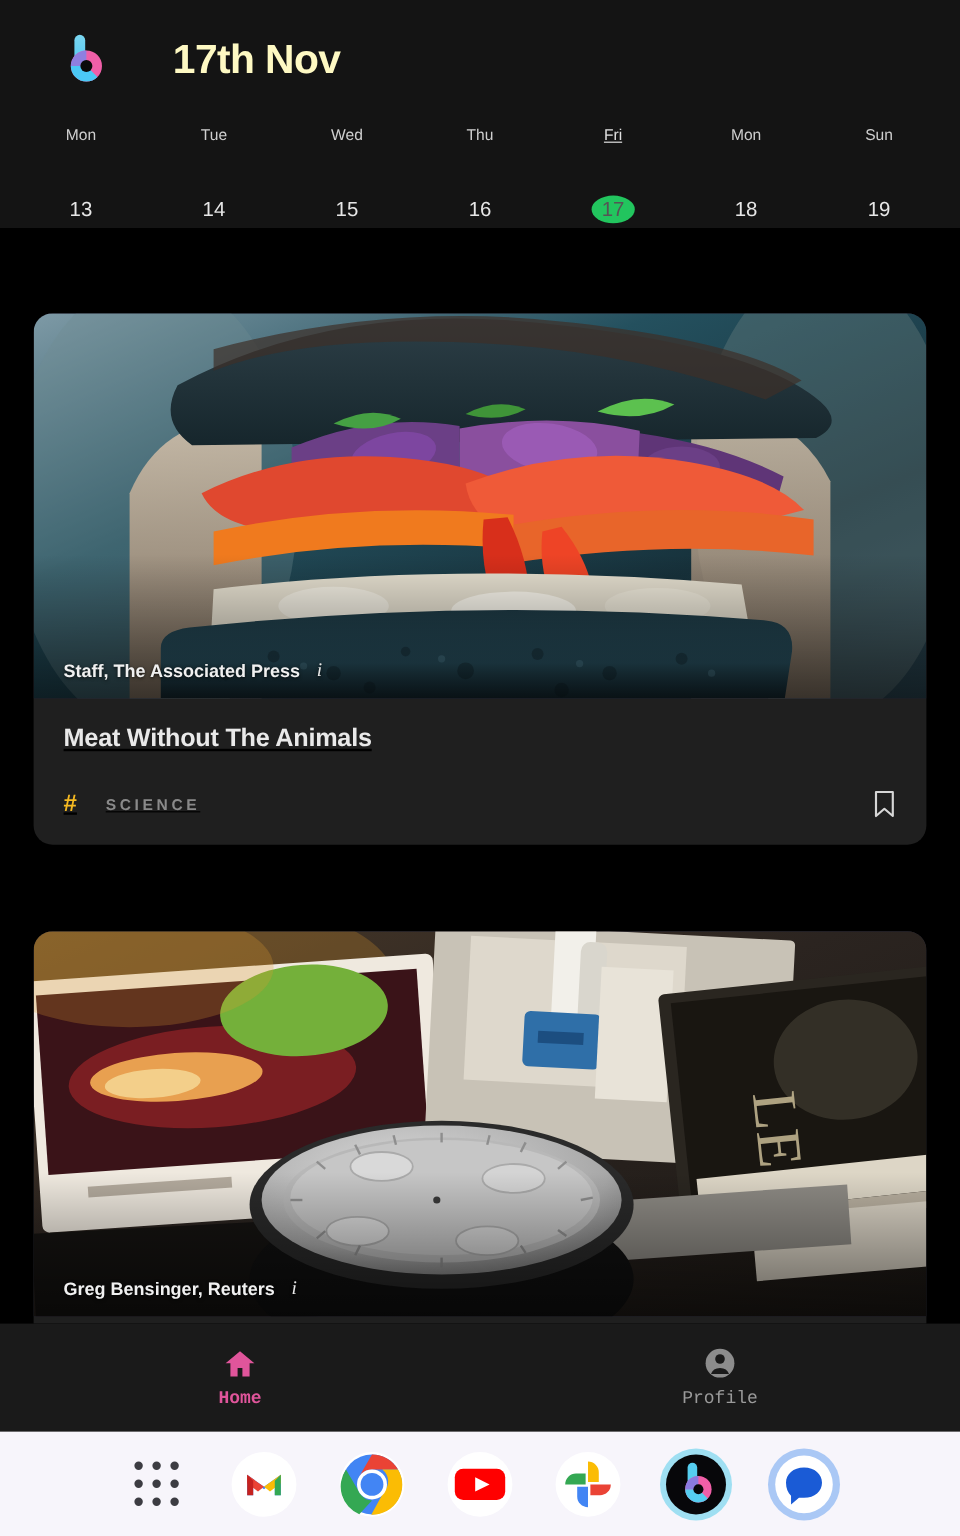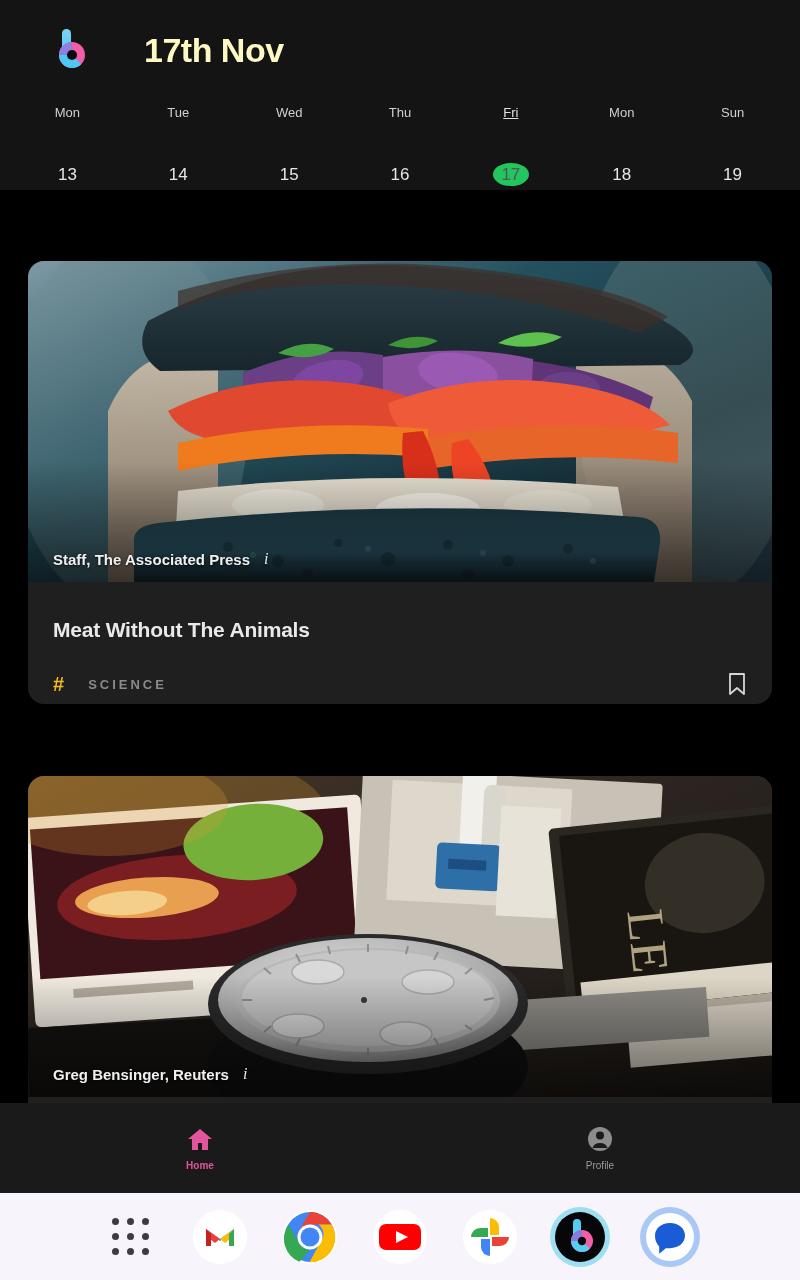--- a/index.html
+++ b/index.html
@@ -48,21 +48,21 @@
   .day-col.selected .day-num-wrap { background:#22c55e; }
   .day-col.selected .day-num { color:#555555; }
   .day-col.selected .day-name { color:#e0e0e0;text-decoration:underline; }
 
   
   .feed {
     position:absolute; top:190px; left:0; right:0; bottom:177px;
     overflow:hidden; background:#000;
   }
   .card {
-    margin:0 28px; border-radius:16px; overflow:hidden; background:#1f1f1f;
+    margin:0 28px; border-radius:16px; overflow:hidden; background:#1f1f1f;text-decoration:underline;
   }
   .card.first { margin-top:71px; }
   .card.second { margin-top:72px; }
 
   .card-img {
     position:relative; height:321px; width:100%;
     background:#223; overflow:hidden;
   }
   .card-img.second-img { height:321px; }
   .card-img svg { position:absolute; inset:0; width:100%; height:100%; display:block; }
@@ -78,21 +78,21 @@
   .byline-text {
     font-size:15px; font-weight:700; color:#f0f0f0;
     text-shadow:0 1px 3px rgba(0,0,0,.8);
   }
   .info-i {
     font-family:"Liberation Serif", serif; font-style:italic;
     font-size:16px; color:#e8e8e8; font-weight:400;
     text-shadow:0 1px 3px rgba(0,0,0,.8); cursor:pointer;
   }
 
-  .card-body { padding:36px 25px 0 25px; height:122px; }
+  .card-body { padding:22px 25px 0 25px; height:122px; }
   .card-title {
     font-size:21px; font-weight:600; color:#e9e9e9; letter-spacing:-0.2px;
   }
   .card-meta {
     display:flex; align-items:center; margin-top:30px;
   }
   .hash {
     font-size:20px; font-weight:700; color:#f5b921; line-height:1; margin-right:24px;
   }
   .tag {
@@ -102,21 +102,21 @@
 
   
   .bottomnav {
     position:absolute; left:0; right:0; bottom:87px; height:90px;
     background:#1a1a1a; display:flex; align-items:center;
   }
   .nav-item {
     flex:1; display:flex; flex-direction:column; align-items:center; cursor:pointer;
   }
   .nav-icon { height:26px; display:flex; align-items:center; justify-content:center; }
-  .nav-label { font-size:10px; margin-top:8px; color:#9a9a9a; }
+  .nav-label { font-size:15px; margin-top:8px; color:#9a9a9a;font-family:Liberation Mono, monospace; }
   .nav-item.active .nav-label { color:#e0559b; font-weight:700; }
 
   
   .dock {
     position:absolute; left:0; right:0; bottom:0; height:87px;
     background:#f7f5fb; display:flex; align-items:center; justify-content:center;
     gap:26px;
   }
   .dock-app { width:64px; height:64px; display:flex; align-items:center; justify-content:center; cursor:pointer; }
   .drawer-dots { display:grid; grid-template-columns:repeat(3,7px); grid-gap:8px; }

